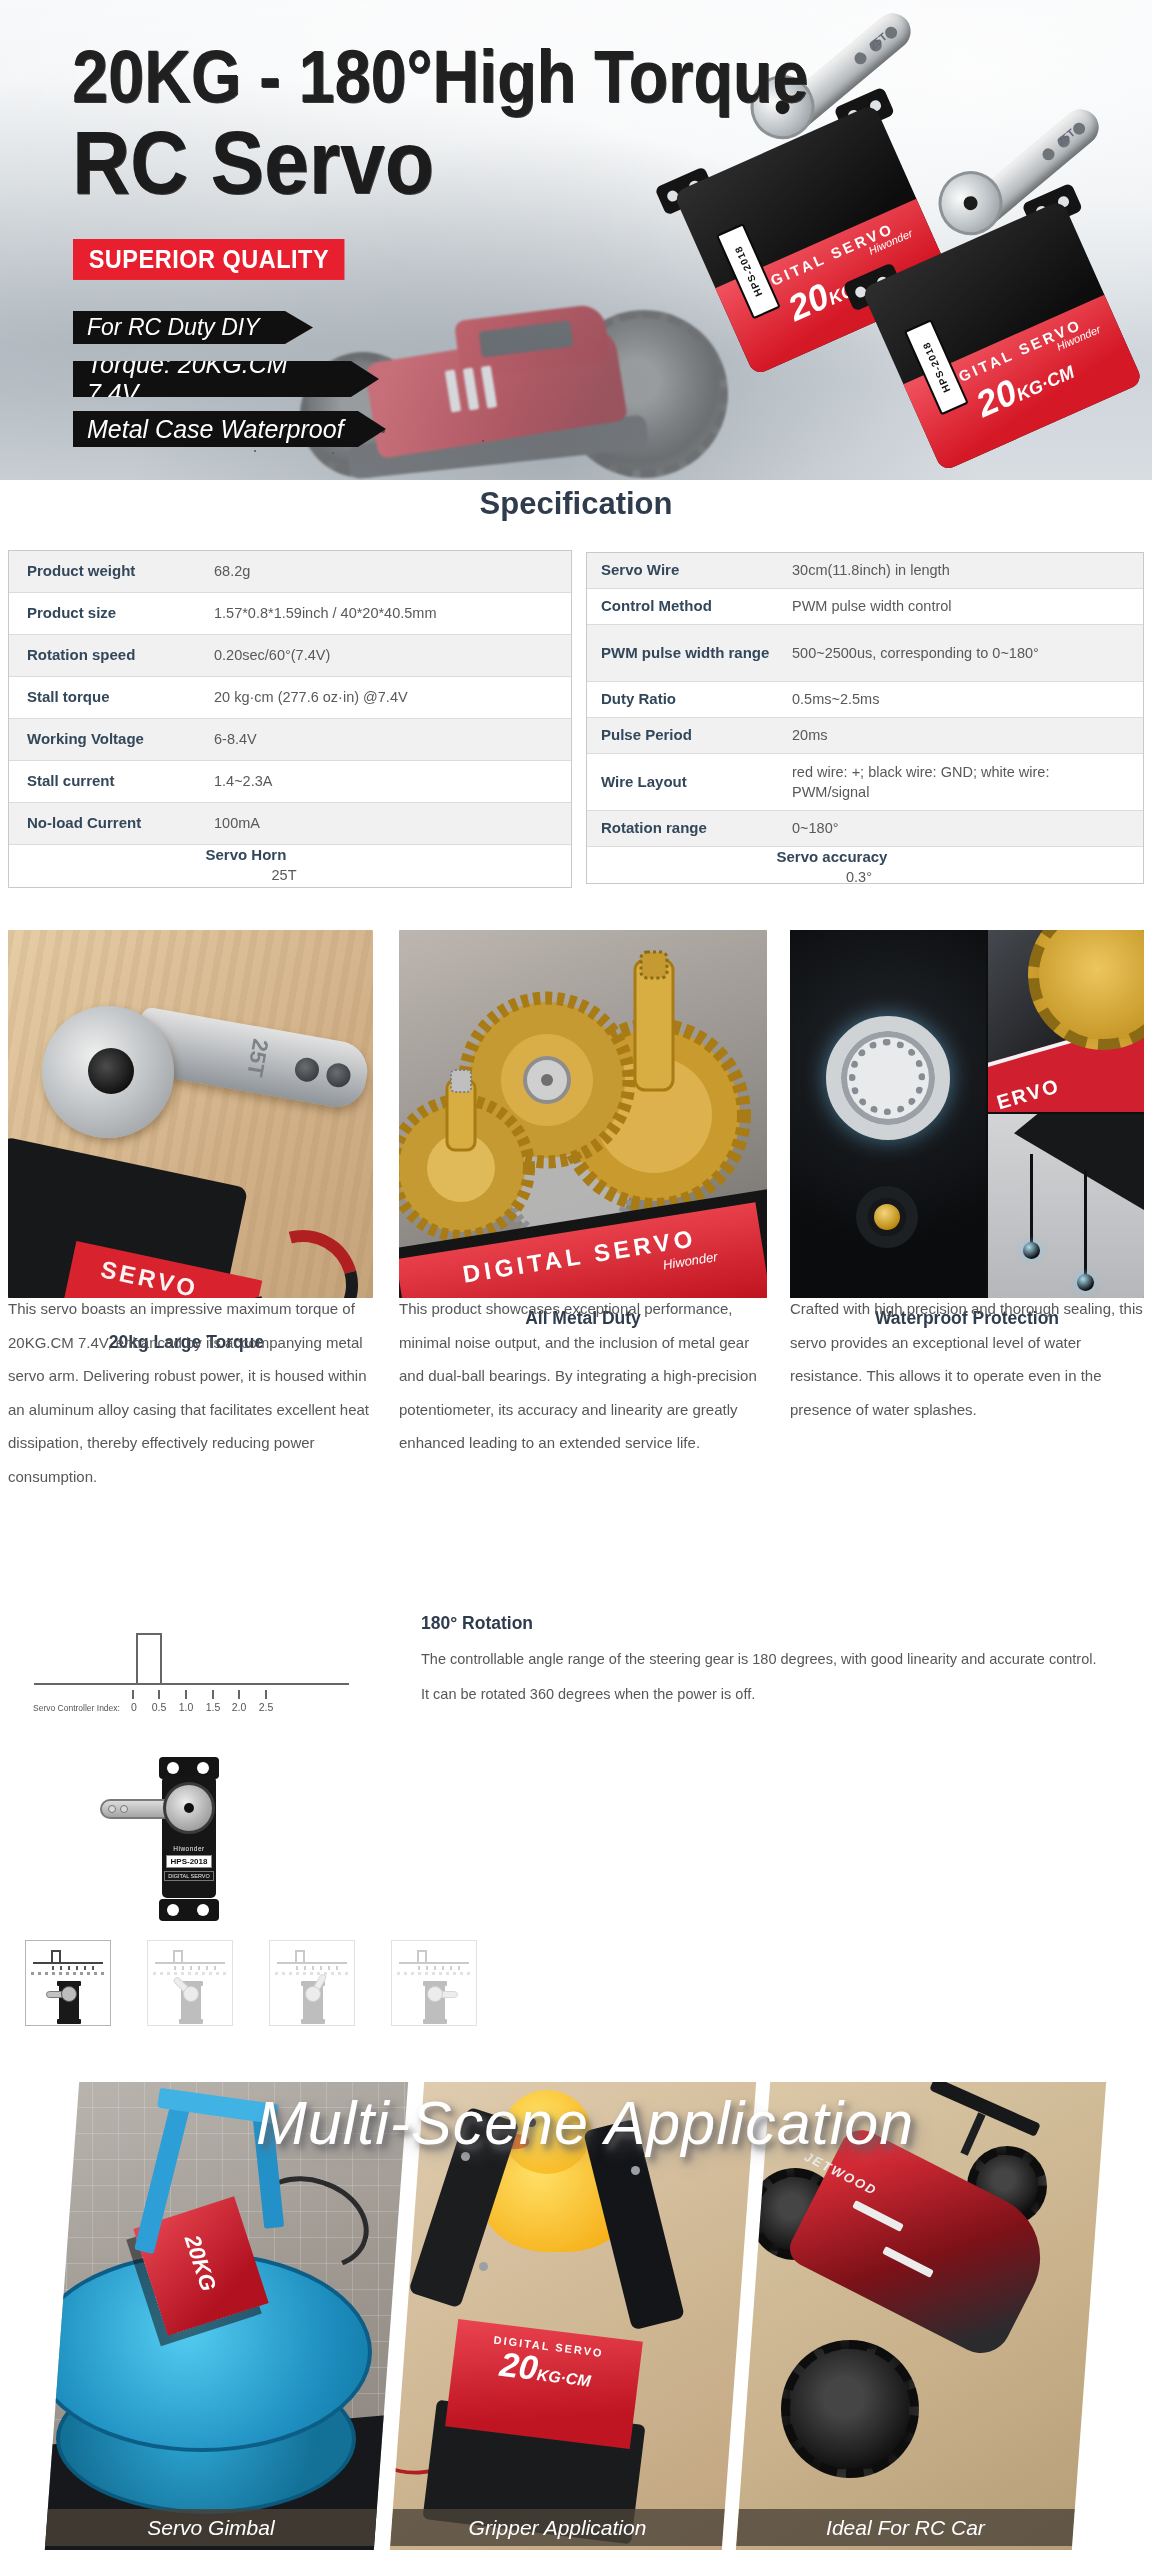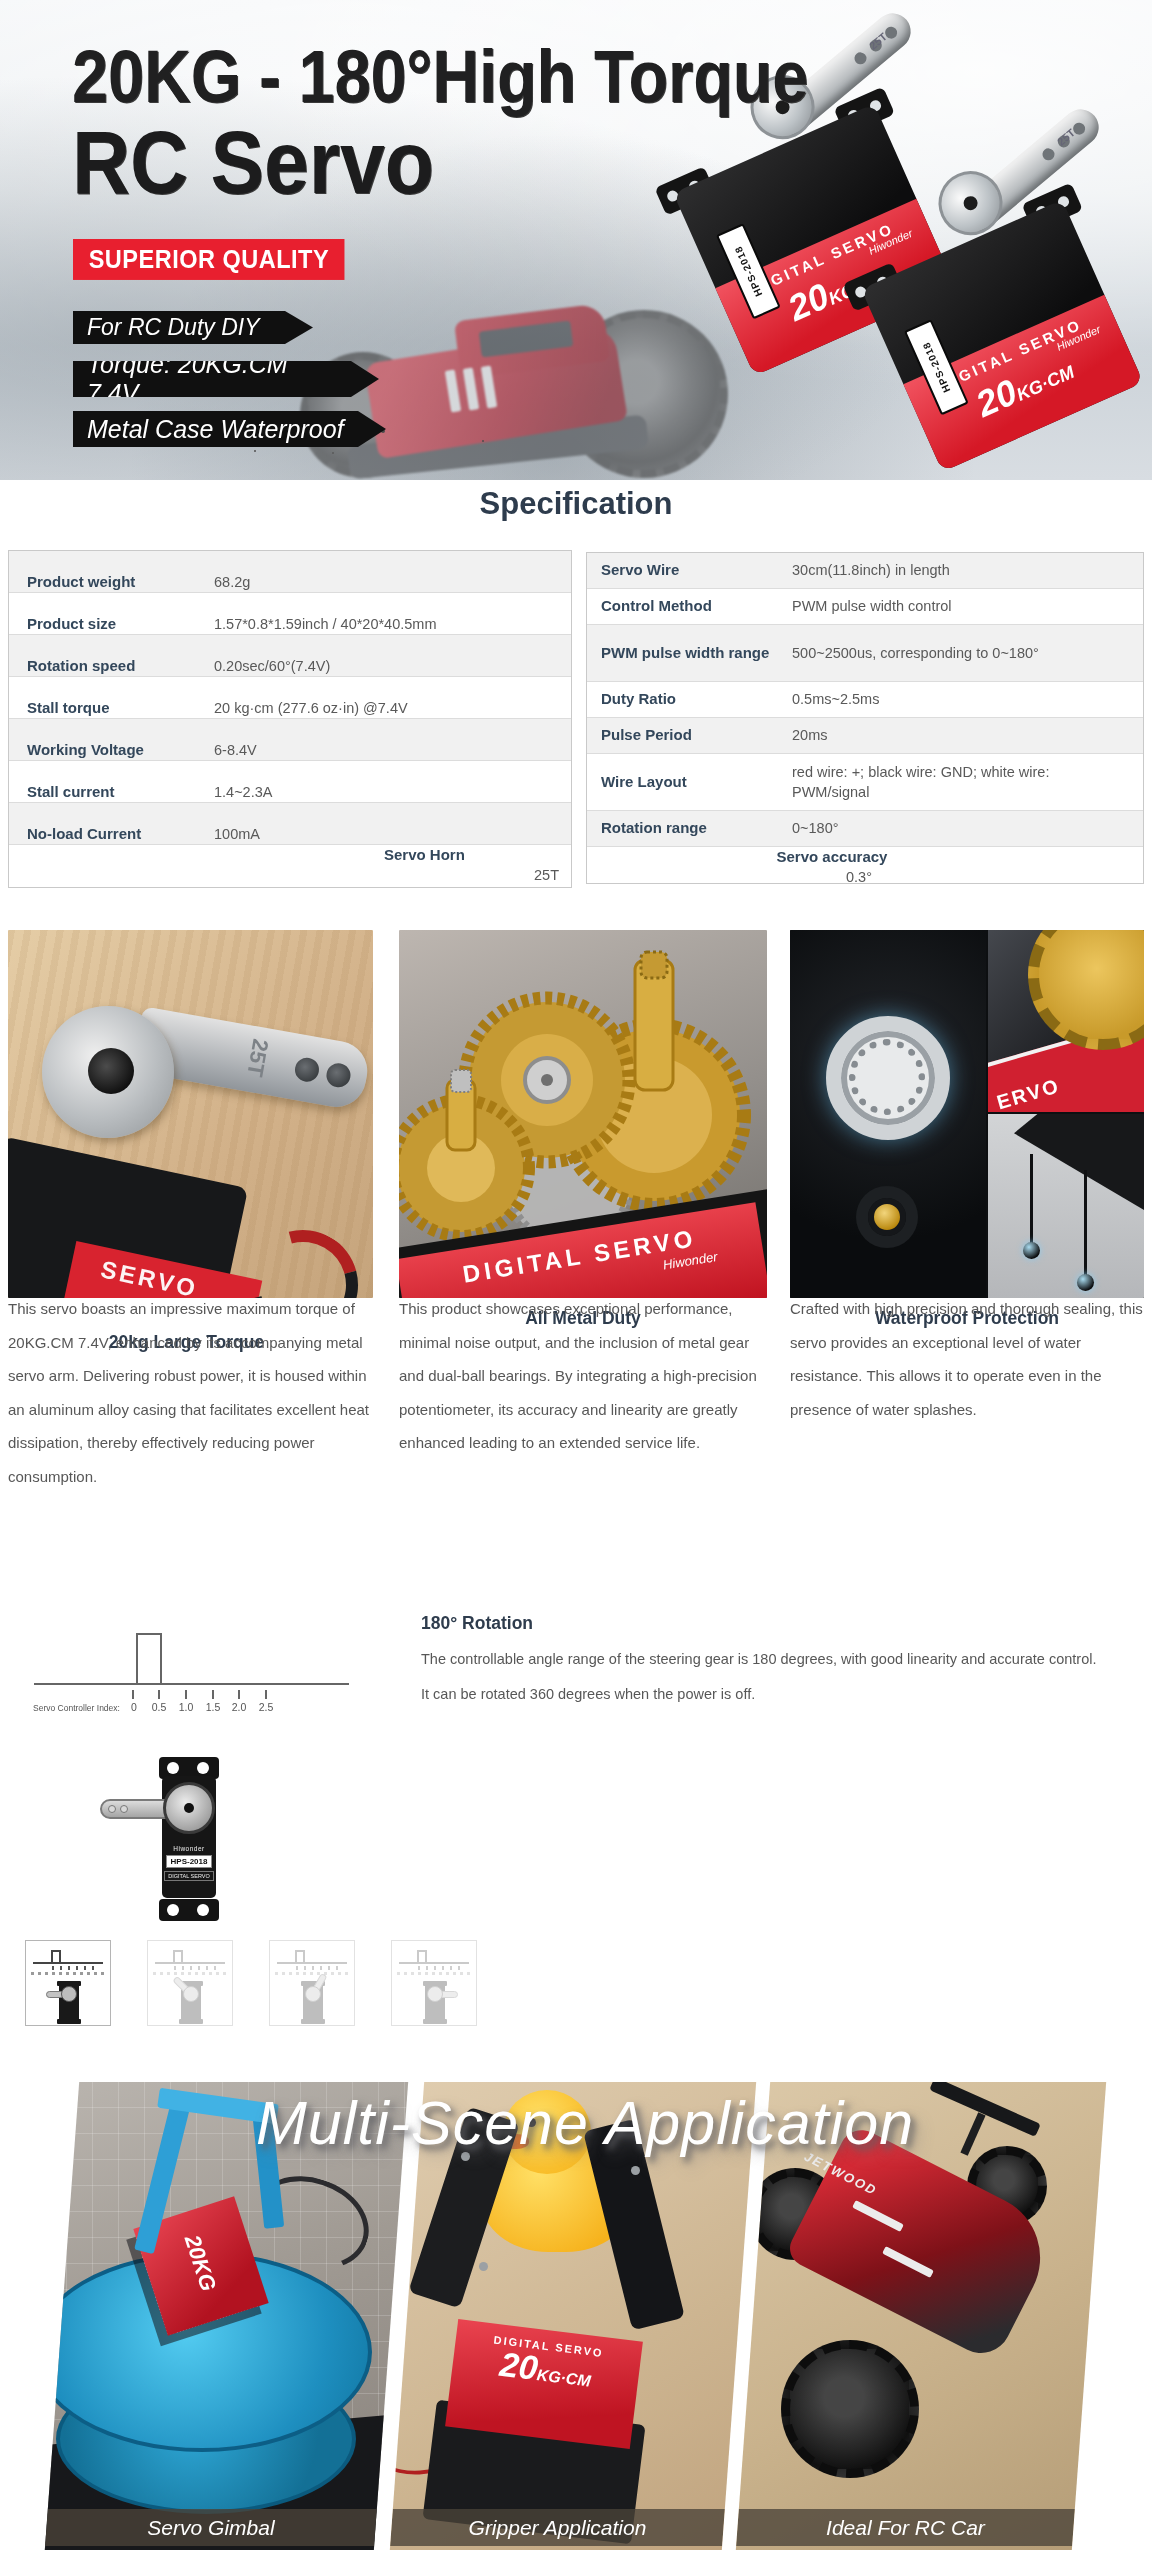--- a/index.html
+++ b/index.html
@@ -77,21 +77,21 @@
   .spec-heading { position:absolute; left:0; top:486px; width:1152px; text-align:center;
      font-size:31px; font-weight:bold; color:#2e3c4d; }
   .spec-table { position:absolute; border:1px solid #c9c9c9; background:#fff; }
   .spec-left { left:8px; top:550px; width:564px; }
   .spec-right { left:586px; top:552px; width:558px; }
   .srow { display:flex; align-items:center; border-bottom:1px solid #dcdcdc; }
   .srow:last-child { border-bottom:none;flex-direction:column; }
   .srow.gray { background:#f1f1f1; }
   .srow .lbl { width:205px; padding-left:18px; padding-right:8px; font-weight:bold; color:#33475b; font-size:15px; line-height:1.35; }
   .srow .val { flex:1; color:#595959; font-size:14.5px; padding-right:12px; line-height:1.4; }
-  .spec-left .srow { height:42px;align-items:flex-end; }
+  .spec-left .srow { height:42px; }
   .spec-right .srow { height:36px; }
   .spec-right .srow.tall { height:57px; }
   .spec-right .srow .lbl { padding-left:14px; width:205px; }
 
   
   .feat-img { position:absolute; top:930px; height:368px; overflow:hidden; border-radius:1px; }
   #feat1 { left:8px; width:365px;
      background:
       repeating-linear-gradient(100deg, rgba(150,110,60,.10) 0 7px, rgba(255,255,255,0) 7px 16px),
       linear-gradient(135deg,#e5cda6,#d2b189 60%,#c5a47c); }

